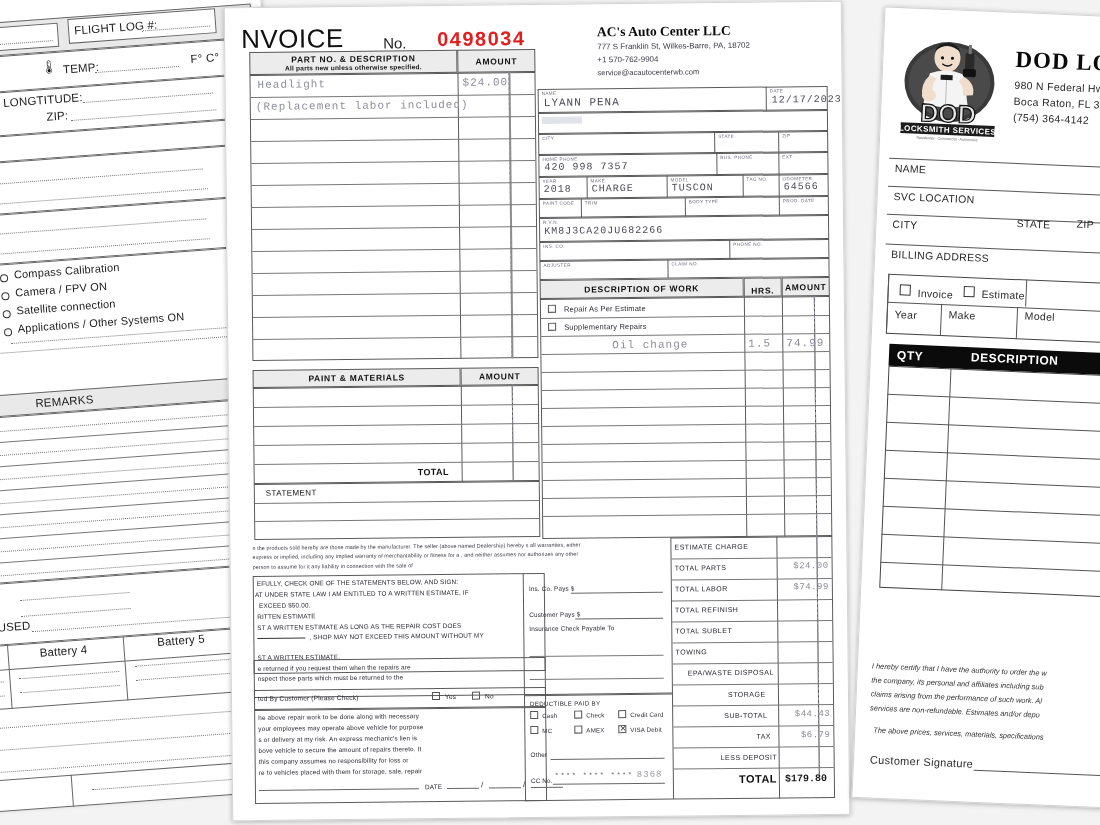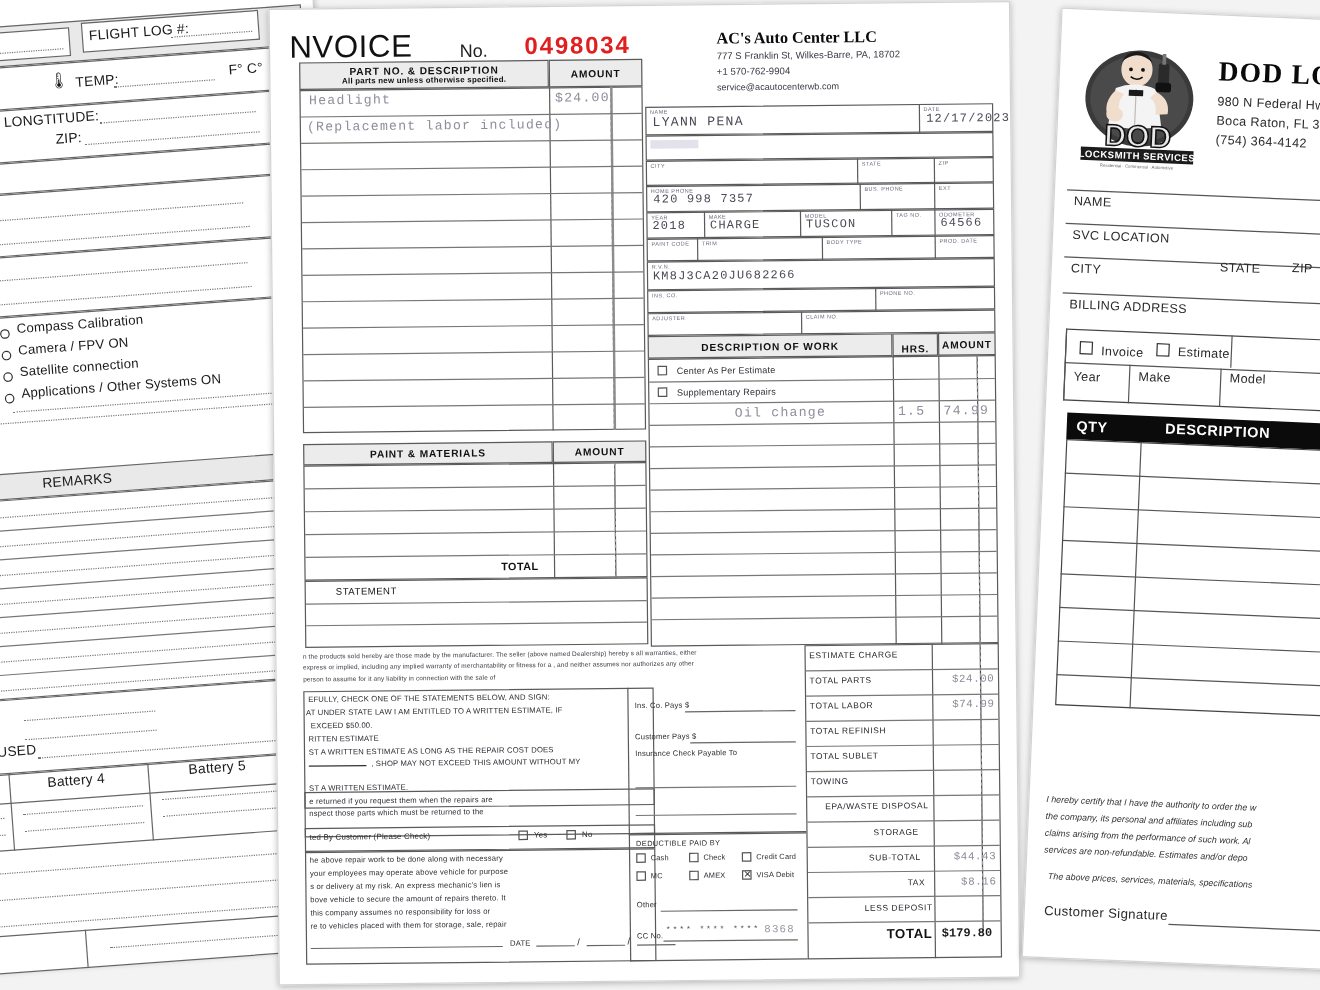--- a/index.html
+++ b/index.html
@@ -289,21 +289,21 @@
     <div class="ihead" style="left:554px;top:275px;width:48px;height:19px;">
       <b>AMOUNT</b>
     </div>
 
     <div class="ibox" style="left:312px;top:294px;width:290px;height:240px;"></div>
     <div class="vrule" style="left:516px;top:294px;width:1px;height:240px;background:#5a5a5a;"></div>
     <div class="vrule" style="left:554px;top:294px;width:1px;height:240px;background:#5a5a5a;"></div>
     <div class="vrule" style="left:586px;top:294px;width:0;height:240px;border-left:1px dashed #9a9aa6;"></div>
 
     <div class="chk" style="left:320px;top:300px;"></div>
-    <div class="tiny6" style="left:336px;top:300px;font-size:7.6px;">Center As Per Estimate</div>
+    <div class="tiny6" style="left:336px;top:300px;font-size:7.6px;">Repair As Per Estimate</div>
     <div class="rule" style="left:313px;top:313px;width:288px;height:1px;background:#777;"></div>
     <div class="chk" style="left:320px;top:318px;"></div>
     <div class="tiny6" style="left:336px;top:318px;font-size:7.6px;">Supplementary Repairs</div>
     <div class="rule" style="left:313px;top:331px;width:288px;height:1px;background:#777;"></div>
 
     <div class="fill" style="left:384px;top:335px;">Oil change</div>
     <div class="fill" style="left:520px;top:335px;">1.5</div>
     <div class="fill" style="left:558px;top:335px;">74.99</div>
 
     <div class="rule" style="left:313px;top:349px;width:288px;height:1px;background:#777;"></div>
@@ -326,21 +326,21 @@
     <div class="ibox" style="left:24px;top:380px;width:286px;height:96px;"></div>
     <div class="vrule" style="left:232px;top:380px;width:1px;height:96px;background:#5a5a5a;"></div>
     <div class="vrule" style="left:283px;top:380px;width:0;height:96px;border-left:1px dashed #9a9aa6;"></div>
     <div class="rule" style="left:25px;top:399px;width:284px;height:1px;background:#777;"></div>
     <div class="rule" style="left:25px;top:418px;width:284px;height:1px;background:#777;"></div>
     <div class="rule" style="left:25px;top:437px;width:284px;height:1px;background:#777;"></div>
     <div class="rule" style="left:25px;top:456px;width:284px;height:1px;background:#777;"></div>
     <div class="lbl" style="left:188px;top:461px;font-size:9px;font-weight:bold;letter-spacing:.4px;">TOTAL</div>
 
     <div class="ibox" style="left:24px;top:476px;width:286px;height:56px;"></div>
-    <div class="lbl" style="left:30px;top:481px;font-size:8px;letter-spacing:.4px;padding-left:20px;">STATEMENT</div>
+    <div class="lbl" style="left:16px;top:481px;font-size:8px;letter-spacing:.4px;padding-left:20px;">STATEMENT</div>
     <div class="rule" style="left:25px;top:495px;width:284px;height:1px;background:#777;"></div>
     <div class="rule" style="left:25px;top:513px;width:284px;height:1px;background:#777;"></div>
 
     <div class="tiny" style="left:22px;top:536px;width:340px;line-height:1.75;font-size:5.4px;">n the products sold hereby are those made by the manufacturer. The seller (above named Dealership) hereby s all warranties, either express or implied, including any implied warranty of merchantability or fitness for a , and neither assumes nor authorizes any other person to assume for it any liability in connection with the sale of</div>
 
     <div class="ibox" style="left:22px;top:568px;width:292px;height:98px;"></div>
     <div class="tiny6" style="left:26px;top:572px;font-size:6.4px;">EFULLY, CHECK ONE OF THE STATEMENTS BELOW, AND SIGN:</div>
     <div class="tiny6" style="left:24px;top:583px;font-size:6.4px;">AT UNDER STATE LAW I AM ENTITLED TO A WRITTEN ESTIMATE, IF</div>
     <div class="tiny6" style="left:28px;top:594px;font-size:6.4px;">EXCEED $50.00.</div>
     <div class="tiny6" style="left:26px;top:605px;font-size:6.4px;">RITTEN ESTIMATE</div>
@@ -434,21 +434,21 @@
     <div class="rule" style="left:441px;top:681px;width:160px;height:1px;background:#777;"></div>
 
     <div class="totlbl" style="left:496px;top:688px;">STORAGE</div>
     <div class="rule" style="left:441px;top:702px;width:160px;height:1px;background:#777;"></div>
 
     <div class="totlbl" style="left:492px;top:709px;">SUB-TOTAL</div>
     <div class="totval" style="left:550px;top:707px;width:48px;">$44.43</div>
     <div class="rule" style="left:441px;top:723px;width:160px;height:1px;background:#777;"></div>
 
     <div class="totlbl" style="left:524px;top:730px;">TAX</div>
-    <div class="totval" style="left:550px;top:728px;width:48px;">$8.16</div>
+    <div class="totval" style="left:550px;top:728px;width:48px;">$6.79</div>
     <div class="rule" style="left:441px;top:744px;width:160px;height:1px;background:#777;"></div>
 
     <div class="totlbl" style="left:488px;top:751px;">LESS DEPOSIT</div>
     <div class="rule" style="left:441px;top:765px;width:160px;height:1px;background:#777;"></div>
 
     <div class="lbl" style="left:506px;top:770px;font-size:11px;font-weight:bold;letter-spacing:.5px;color:#111;">TOTAL</div>
     <div class="lbl" style="left:552px;top:771px;font-family:'Liberation Mono',monospace;font-size:10px;font-weight:bold;color:#1a1a1a;">$179.80</div>
   </div>
 
   <div class="paper" id="dod">

